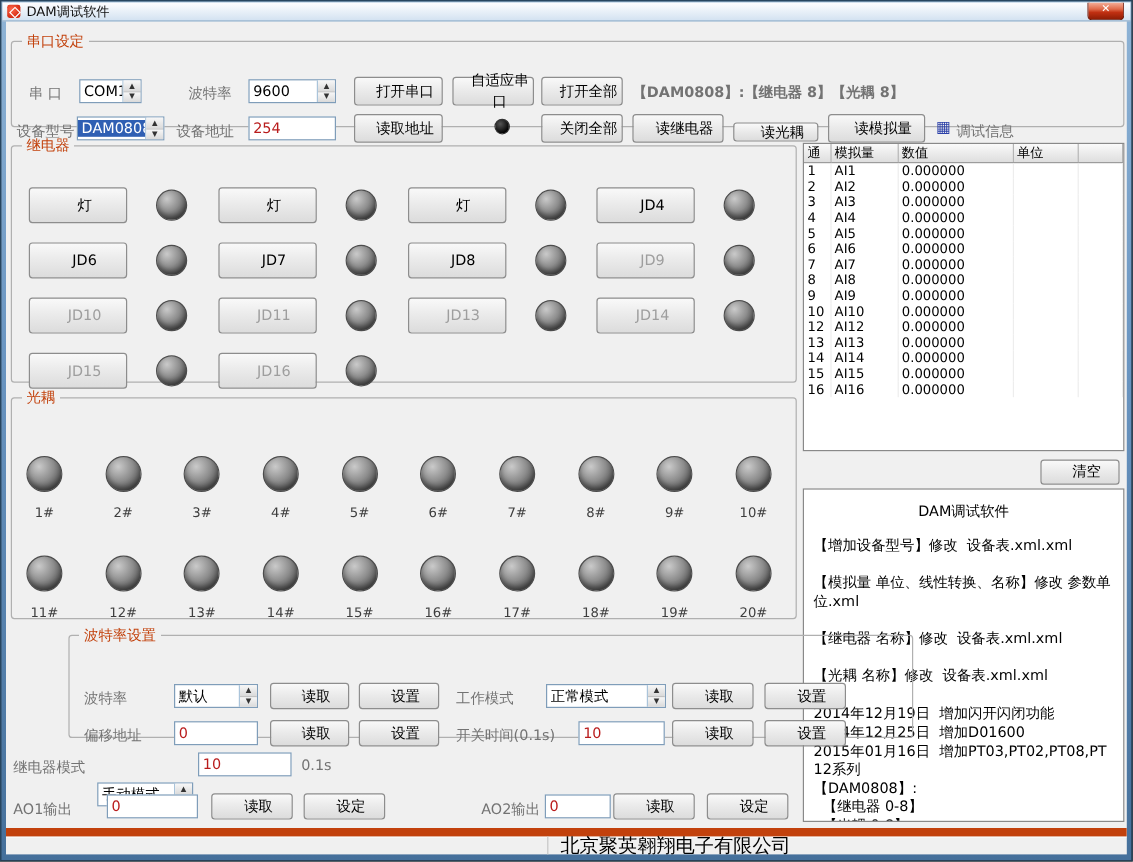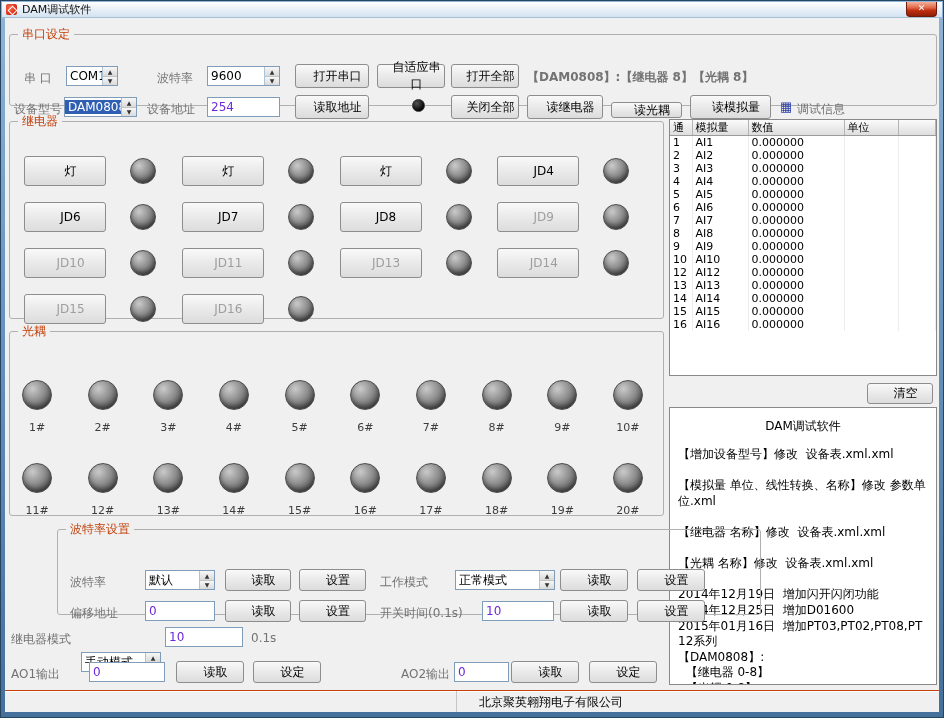--- a/index.html
+++ b/index.html
@@ -62,21 +62,21 @@
   .combo .val { flex:1; padding:0 3px; white-space:nowrap; overflow:hidden; }
   .combo.sel .val { background:#2f5fb3; color:#fff; }
   .spin { width:15px; align-self:stretch; border-left:1px solid #aac4da; display:flex; flex-direction:column; cursor:pointer; }
   .spin span {
     flex:1; display:flex; align-items:center; justify-content:center;
     font-size:6px; color:#333; background:linear-gradient(#f7f7f7,#dadada);
   }
   .spin span + span { border-top:1px solid #c2c2c2; }
   .tinput input {
     border:none; outline:none; width:100%; height:100%;
-    font-size:12px; padding:0 3px; font-family:inherit; background:transparent; color:#6d28d9;
+    font-size:12px; padding:0 3px; font-family:inherit; background:transparent; color:#b91c1c;
   }
 
   .led {
     display:block; border-radius:50%;
     background:radial-gradient(circle at 34% 28%, #cacaca, #8d8d8d 45%, #585858 75%, #3d3d3d);
     border:1px solid #4c4c4c; box-shadow:inset 0 -3px 4px rgba(0,0,0,.35);
   }
   .radio-led {
     position:absolute; width:13px; height:13px; border-radius:50%;
     background:radial-gradient(circle at 35% 30%, #555, #000 75%);
@@ -114,22 +114,22 @@
   .info-box {
     position:absolute; left:664px; top:389px; width:268px; height:278px;
     background:#fff; border:1px solid #898989; overflow:hidden;
     padding:6px 8px; font-size:12px; color:#000;
   }
   .info-title { text-align:center; margin:4px 0 12px 0; }
   .info-body { white-space:pre-wrap; line-height:1.3; word-break:break-all; }
 
   .statusbar {
     position:absolute; left:0; right:0; top:672px; height:24px;
-    border-top:1px solid #c2410c; box-shadow:inset 0 1px 0 #fff;
-    display:flex; align-items:center; font-size:12px; color:#000;gap:12px;
+    border-top:7px solid #c2410c; box-shadow:inset 0 1px 0 #fff;
+    display:flex; align-items:center; font-size:16px; color:#000;
   }
   .sb-left { width:452px; height:100%; border-right:1px solid #c6c6c6; }
   .sb-text { padding-left:10px; }
 </style>
 </head>
 <body>
 
 <div class="window">
 
   <div class="titlebar">

